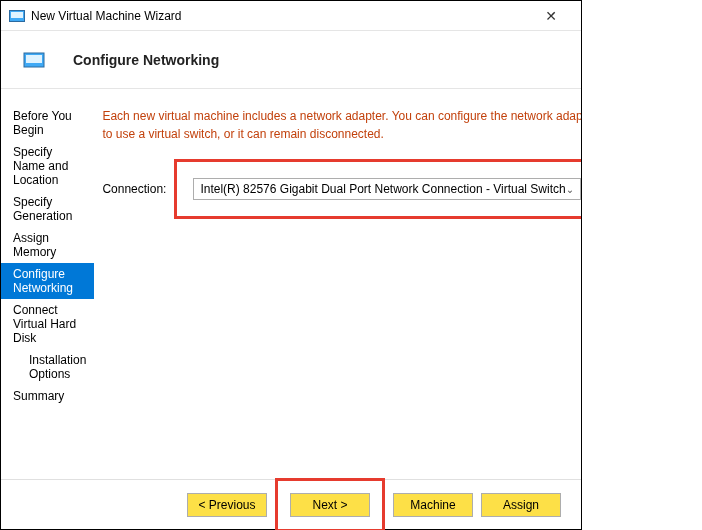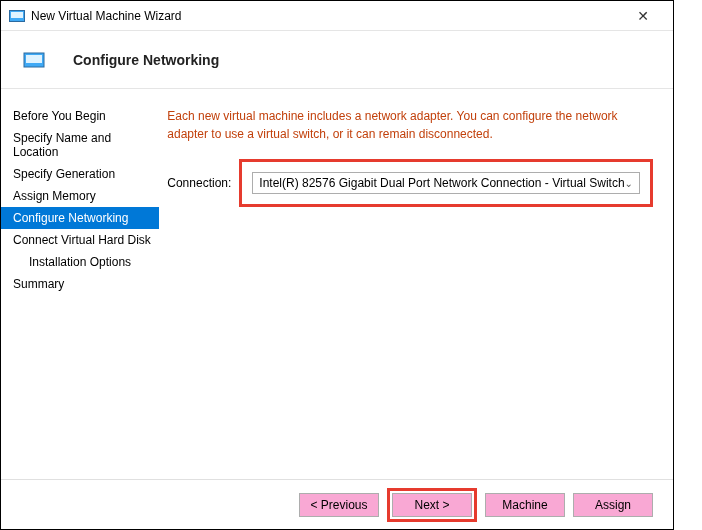--- a/index.html
+++ b/index.html
@@ -3,21 +3,21 @@
 <meta charset="utf-8">
 <style>
   * { box-sizing: border-box; margin: 0; padding: 0; }
   body {
     font-family: "Segoe UI", Tahoma, sans-serif;
     font-size: 12px;
     background: #fff;
     color: #000;
   }
   .wizard {
-    width: 674px;
+    width: 582px;
     height: 530px;
     border: 1px solid #000;
     background: #fff;
     display: flex;
     flex-direction: column;
   }
   .titlebar {
     height: 30px;
     display: flex;
     align-items: center;
@@ -89,21 +89,21 @@
     display: flex;
     align-items: center;
   }
   .connlabel {
     margin-right: 8px;
     white-space: nowrap;
   }
   .select-wrap {
     flex: 1;
     border: 3px solid #e63b2e;
-    padding: 10px;
+    padding: 16px;
   }
   .select {
     width: 100%;
     height: 22px;
     border: 1px solid #adadad;
     background: #fff;
     display: flex;
     align-items: center;
     padding: 0 6px;
     position: relative;
@@ -121,32 +121,32 @@
     align-items: center;
     justify-content: flex-end;
     padding-right: 20px;
     gap: 8px;
     background: #fff;
   }
   .btn {
     min-width: 80px;
     height: 24px;
     border: 1px solid #adadad;
-    background: #f9a8d4;
+    background: #fde047;
     font-size: 12px;
     font-family: inherit;
     cursor: pointer;
     text-align: center;
     display: flex;
     align-items: center;
     justify-content: center;
   }
   .btn-hl {
     border: 3px solid #e63b2e;
-    padding: 2px;
+    padding: 12px;
     display: inline-block;
   }
 </style>
 </head>
 <body>
 
 <div class="wizard">
   <div class="titlebar">
     <span class="titlebar-icon">
       <svg width="16" height="12" viewBox="0 0 16 12">

